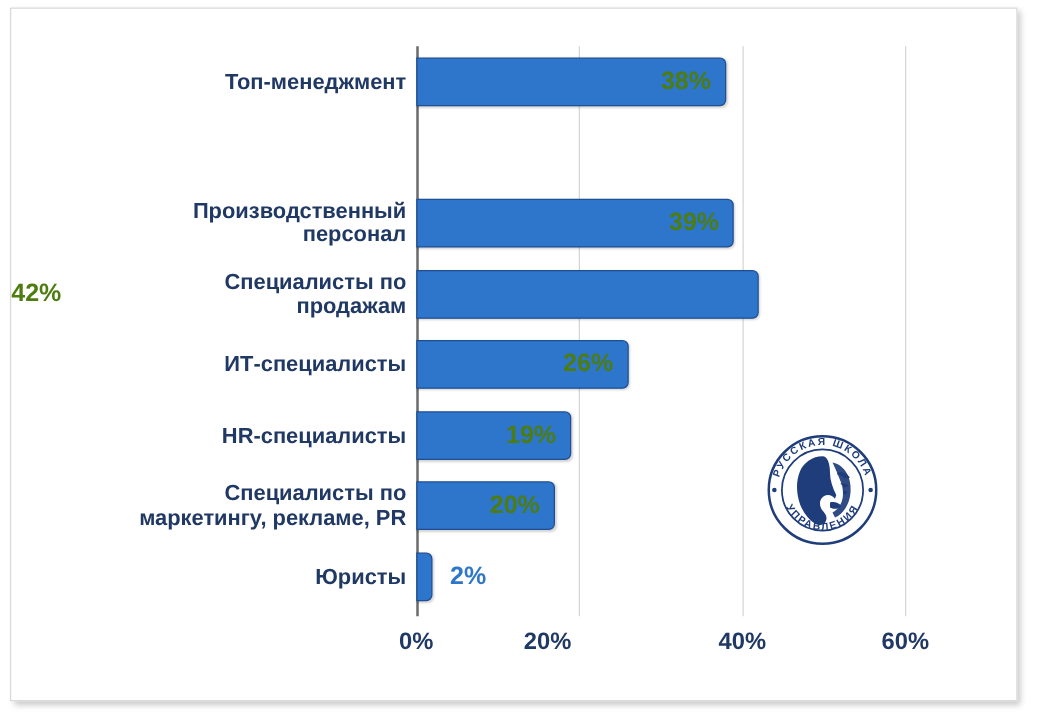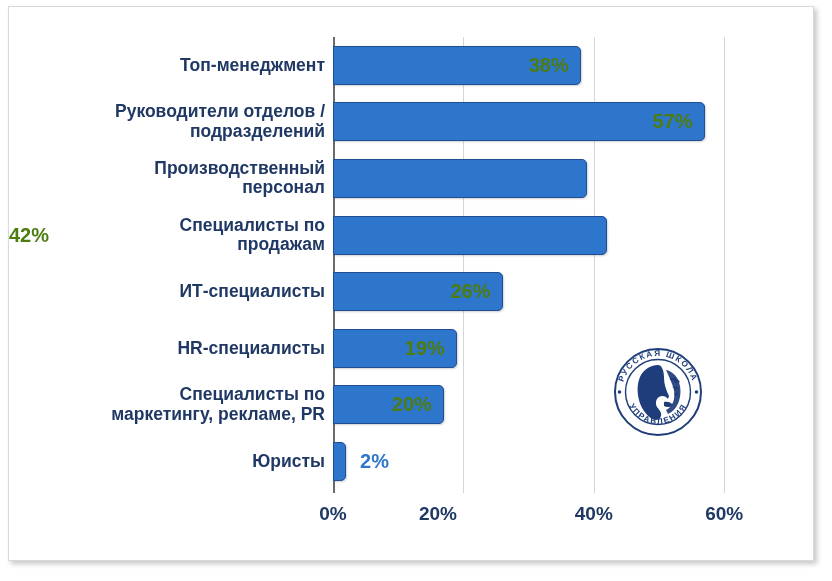--- a/index.html
+++ b/index.html
@@ -122,30 +122,25 @@
       <div class="gridline" style="left: 584.8px;"></div>
       <div class="tick-label" style="left: 584.8px;">40%</div>
       <div class="gridline" style="left: 715.2px;"></div>
       <div class="tick-label" style="left: 715.2px;">60%</div>
       <div class="axis-line" style="left: 324px;"></div>
       <div class="row" style="top: 30px; left: 0px; width: 806px;">
         <div class="cat-label" style="left: 0px; width: 316px; top: 0px; height: 56.6px; display: flex; align-items: center; justify-content: flex-end;">Топ-менеджмент</div>
         <div class="bar" style="left: 324px; top: 8.8px; width: 247.76px; height: 39px;"></div>
         <div class="bar-value" style="top: 16.8px; line-height: 23px; left: 0px; width: 559.76px; text-align: right;">38%</div>
       </div>
-      <div class="row" style="top: 86.6px; left: 0px; width: 806px;">
-        <div class="cat-label" style="left: 0px; width: 316px; top: 0px; height: 56.6px; display: flex; align-items: center; justify-content: flex-end;">Руководители отделов /
-подразделений</div>
-        <div class="bar" style="left: 324px; top: 8.8px; width: 371.64px; height: 39px;"></div>
-        <div class="bar-value" style="top: 16.8px; line-height: 23px; left: 0px; width: 683.64px; text-align: right;">57%</div>
-      </div>
       <div class="row" style="top: 143.2px; left: 0px; width: 806px;">
         <div class="cat-label" style="left: 0px; width: 316px; top: 0px; height: 56.6px; display: flex; align-items: center; justify-content: flex-end;">Производственный
 персонал</div>
         <div class="bar" style="left: 324px; top: 8.8px; width: 254.28px; height: 39px;"></div>
+        <div class="bar-value" style="top: 16.8px; line-height: 23px; left: 0px; width: 566.28px; text-align: right;">39%</div>
       </div>
       <div class="row" style="top: 199.8px; left: 0px; width: 806px;">
         <div class="cat-label" style="left: 0px; width: 316px; top: 0px; height: 56.6px; display: flex; align-items: center; justify-content: flex-end;">Специалисты по
 продажам</div>
         <div class="bar" style="left: 324px; top: 8.8px; width: 273.84px; height: 39px;"></div>
         <div class="bar-value" style="top: 16.8px; line-height: 23px; left: 0px; width: 585.84px; ">42%</div>
       </div>
       <div class="row" style="top: 256.4px; left: 0px; width: 806px;">
         <div class="cat-label" style="left: 0px; width: 316px; top: 0px; height: 56.6px; display: flex; align-items: center; justify-content: flex-end;">ИТ-специалисты</div>
         <div class="bar" style="left: 324px; top: 8.8px; width: 169.52px; height: 39px;"></div>

